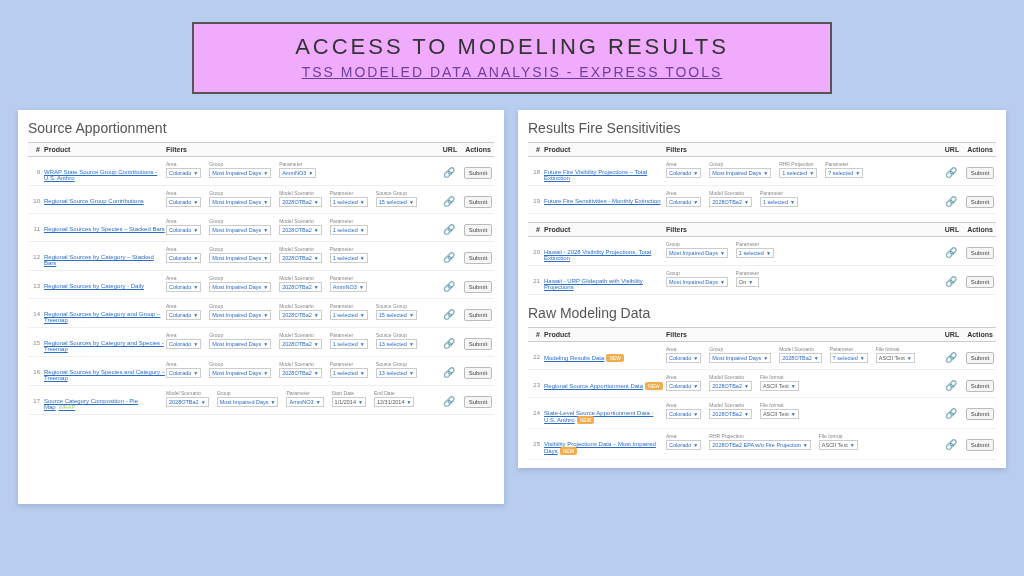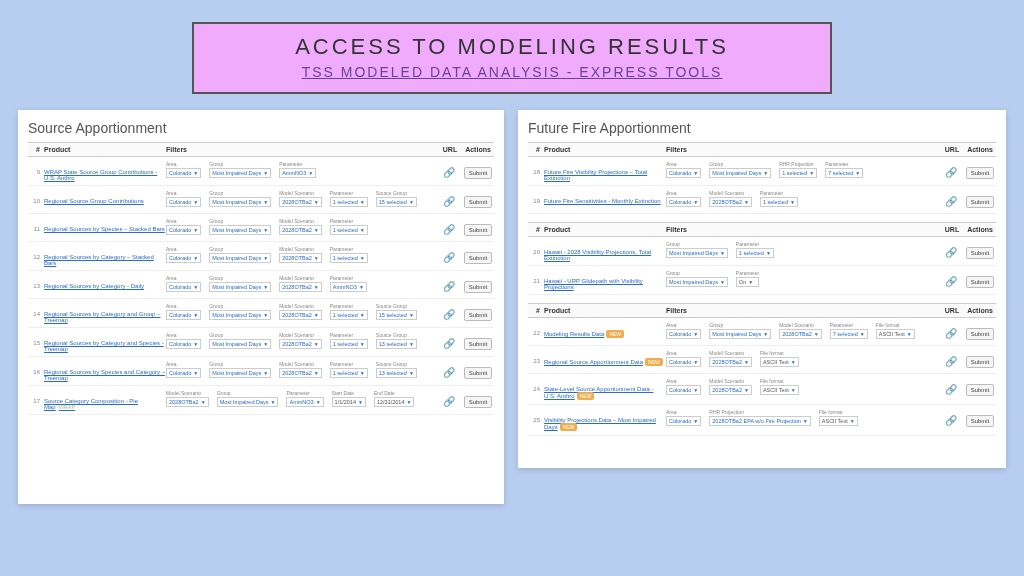--- a/index.html
+++ b/index.html
@@ -387,21 +387,21 @@
           </div>
         </div>
         <div class="col-url link-icon">🔗</div>
         <div class="col-actions"><span class="submit-btn">Submit</span></div>
       </div>
     </div>
 </div>
 
 <div class="panel right">
   <div id="right-content">
-      <div class="section-title">Future Fire Apportionment</div>
+      <div class="section-title">Results Fire Sensitivities</div>
       <div class="header-row">
         <div class="col-num">#</div>
         <div class="col-product">Product</div>
         <div class="col-filters">Filters</div>
         <div class="col-url">URL</div>
         <div class="col-actions">Actions</div>
       </div>
       <div class="data-row">
         <div class="col-num">18</div>
         <div class="col-product"><span>Future Fire Visibility Projections – Total Extinction</span></div>
@@ -488,20 +488,21 @@
             <div class="filter-item">
               <span class="filter-label">Parameter</span>
               <span class="filter-control plain">On<span class="caret">▼</span></span>
             </div>
           </div>
         </div>
         <div class="col-url link-icon">🔗</div>
         <div class="col-actions"><span class="submit-btn">Submit</span></div>
       </div>
       <div style="height:8px"></div>
+      <div class="section-title">Raw Modeling Data</div>
       <div class="header-row">
         <div class="col-num">#</div>
         <div class="col-product">Product</div>
         <div class="col-filters">Filters</div>
         <div class="col-url">URL</div>
         <div class="col-actions">Actions</div>
       </div>
       <div class="data-row">
         <div class="col-num">22</div>
         <div class="col-product"><span>Modeling Results Data</span><span class="badge-new">NEW</span></div>

